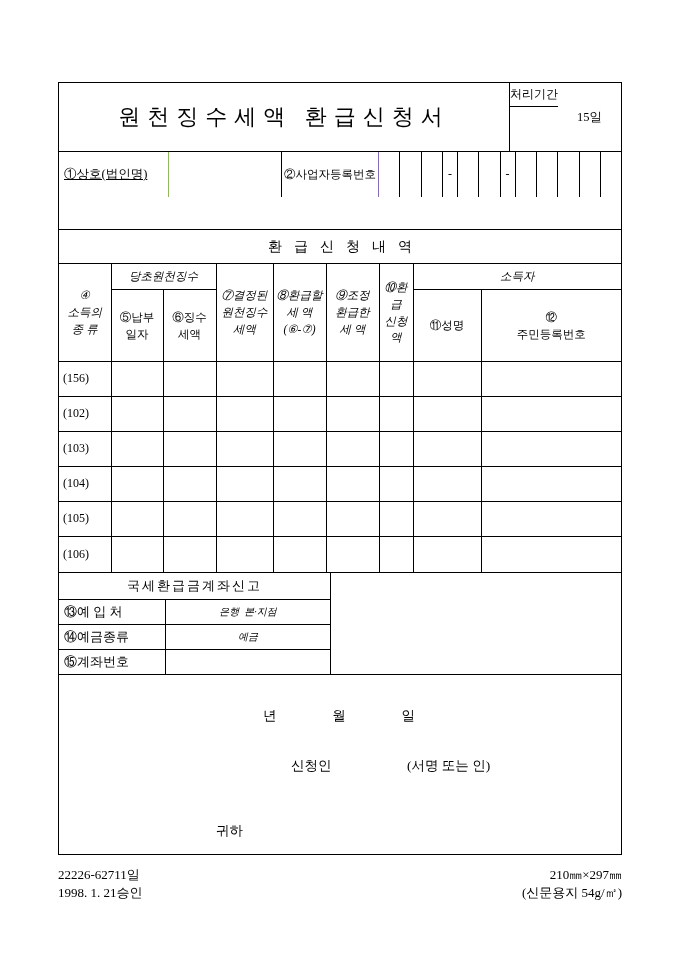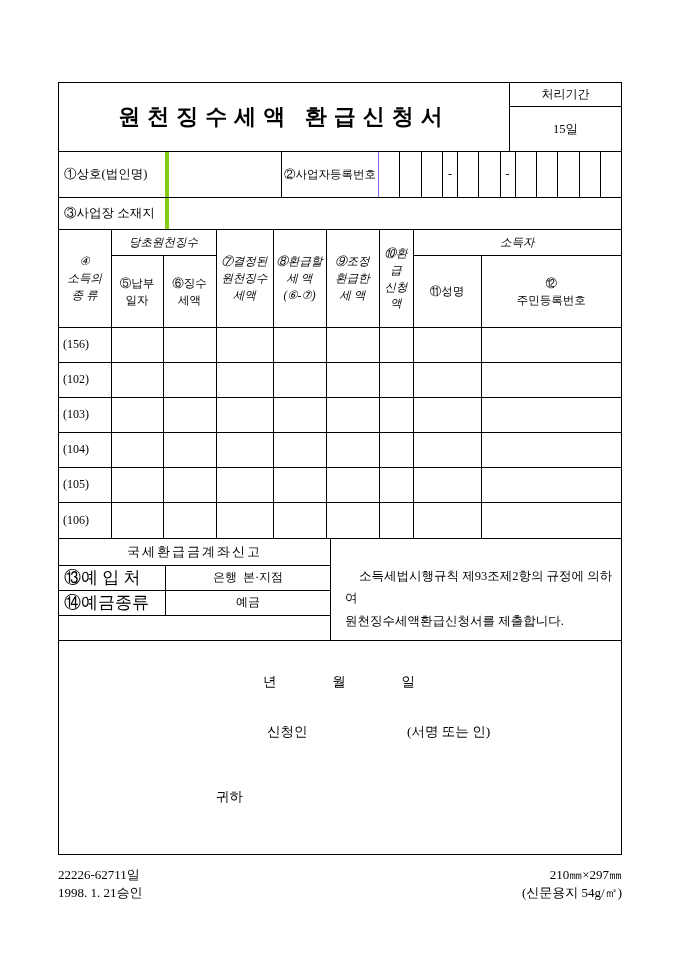--- a/index.html
+++ b/index.html
@@ -10,35 +10,35 @@
   }
   .form {
     position:absolute; left:58px; top:82px; width:564px; height:773px;
     border:1px solid #000; display:flex; flex-direction:column;
   }
   .form > * + * { border-top:1px solid #000; }
 
   
   .title-sec { display:flex; height:68px; flex:0 0 auto; }
   .title-cell { flex:1; display:flex; align-items:center; justify-content:center;
-    font-size:22px; font-weight:bold; letter-spacing:7px; white-space:pre; }
-  .period-cell { width:112px; border-left:1px solid #000; display:flex; flex-direction:column; }
+    font-size:22px; font-weight:normal; letter-spacing:7px; white-space:pre; }
+  .period-cell { width:112px; border-left:1px solid #000; display:flex; }
   .period-label { height:24px; border-bottom:1px solid #000; display:flex; align-items:center; justify-content:center; font-size:12px; }
   .period-value { flex:1; display:flex; align-items:center; justify-content:center; font-size:12.5px; }
 
   
   .agent-sec { display:flex; height:78px; flex:0 0 auto; }
   .agent-label { width:62px; border-right:1px solid #000; display:flex; align-items:center; justify-content:center;
     font-size:13px; white-space:pre-line; text-align:center; line-height:1.6; }
   .agent-right { flex:1; display:flex; flex-direction:column; }
   .agent-row1 { height:45px; display:flex; }
   .agent-row2 { flex:1; display:flex; border-top:1px solid #000; }
   .cell { display:flex; align-items:center; font-size:12.5px; }
   .lbl { padding-left:5px; }
-  .w110 { width:110px; border-right:4px solid #84cc16; flex:0 0 auto; }
+  .w110 { width:110px; border-right:1px solid #84cc16; flex:0 0 auto;text-decoration:underline; }
   .w113 { width:113px; border-right:1px solid #000; flex:0 0 auto; }
   .w97 { width:97px; border-right:1px solid #8b5cf6; flex:0 0 auto; padding-left:2px; font-size:11.5px; }
   .flex1 { flex:1; }
   .bizno { flex:1; display:flex; }
   .bn-cell { flex:1; border-left:1px solid #000; display:flex; align-items:center; justify-content:center; font-size:12px; }
   .bn-cell:first-child { border-left:none; }
   .bn-sep { flex:0.7; }
 
   
   .detail-title { height:34px; flex:0 0 auto; display:flex; align-items:center; justify-content:center;
@@ -55,29 +55,29 @@
   .drow td { height:35px; }
   .row-label { text-align:left !important; padding-left:4px !important; font-size:12px !important; }
 
   
   .account-sec { display:flex; height:102px; flex:0 0 auto; }
   .account-left { width:272px; border-right:1px solid #000; display:flex; flex-direction:column; }
   .acc-header { height:27px; border-bottom:1px solid #000; display:flex; align-items:center; justify-content:center;
     font-size:13px; letter-spacing:2px; }
   .acc-row { height:25px; display:flex; border-bottom:1px solid #000; }
   .acc-row.last { border-bottom:none; flex:1; }
-  .acc-lbl { width:107px; border-right:1px solid #000; display:flex; align-items:center; padding-left:5px; font-size:17px; }
-  .acc-val { flex:1; display:flex; align-items:center; justify-content:center; font-size:12px; white-space:pre; }
+  .acc-lbl { width:107px; border-right:1px solid #000; display:flex; align-items:center; padding-left:5px; font-size:13px; }
+  .acc-val { flex:1; display:flex; align-items:center; justify-content:center; font-size:10px; white-space:pre;font-style:italic; }
   .declaration { flex:1; padding:26px 8px 0 14px; font-size:12.5px; line-height:1.8; }
   .decl-line1 { text-indent:14px; }
 
   
   .signature-sec { position:relative; flex:1; font-size:13.5px; }
   .date-line { position:absolute; top:32px; left:50%; transform:translateX(-50%); white-space:pre; letter-spacing:2px; }
-  .applicant { position:absolute; top:82px; left:208px;font-family:Liberation Mono, monospace; }
+  .applicant { position:absolute; top:82px; left:232px;font-family:Liberation Mono, monospace; }
   .seal-note { position:absolute; top:82px; left:348px; }
   .recipient { position:absolute; top:147px; left:157px; }
 
   
   .footer { position:absolute; left:58px; top:866px; width:564px; display:flex; justify-content:space-between;
     font-size:13px; line-height:1.35; }
   .footer-right { text-align:right; }
 </style>
 </head>
 <body>
@@ -107,27 +107,24 @@
             <div class="bn-cell"></div>
             <div class="bn-cell"></div>
             <div class="bn-cell bn-sep">-</div>
             <div class="bn-cell"></div>
             <div class="bn-cell"></div>
             <div class="bn-cell"></div>
             <div class="bn-cell"></div>
             <div class="bn-cell"></div>
           </div>
         </div>
-        <div class="agent-row2">
-          <div class="cell lbl w110">③사업장 소재지</div>
-          <div class="cell flex1"></div>
-        </div>
       </div>
     </div>
 
+    <div class="detail-title">환급신청내역</div>
 
     <table class="detail-table">
       <colgroup>
         <col style="width:52px">
           <col style="width:52px">
           <col style="width:53px">
         <col style="width:57px">
           <col style="width:53px">
           <col style="width:53px">
         <col style="width:34px">
@@ -235,24 +232,24 @@
       <div class="account-left">
         <div class="acc-header">국세환급금계좌신고</div>
         <div class="acc-row">
           <div class="acc-lbl">⑬예 입 처</div>
           <div class="acc-val">은행  본·지점</div>
         </div>
         <div class="acc-row">
           <div class="acc-lbl">⑭예금종류</div>
           <div class="acc-val">예금</div>
         </div>
-      </div>
-      <div class="declaration">
-        <div class="decl-line1">소득세법시행규칙 제93조제2항의 규정에 의하여</div>
-        <div class="decl-line2">원천징수세액환급신청서를 제출합니다.</div>
+        <div class="acc-row last">
+          <div class="acc-lbl">⑮계좌번호</div>
+          <div class="acc-val"></div>
+        </div>
       </div>
     </div>
 
     <div class="signature-sec">
       <div class="date-line">년          월          일</div>
       <div class="applicant">신청인</div>
       <div class="seal-note">(서명 또는 인)</div>
       <div class="recipient">귀하</div>
     </div>
 

